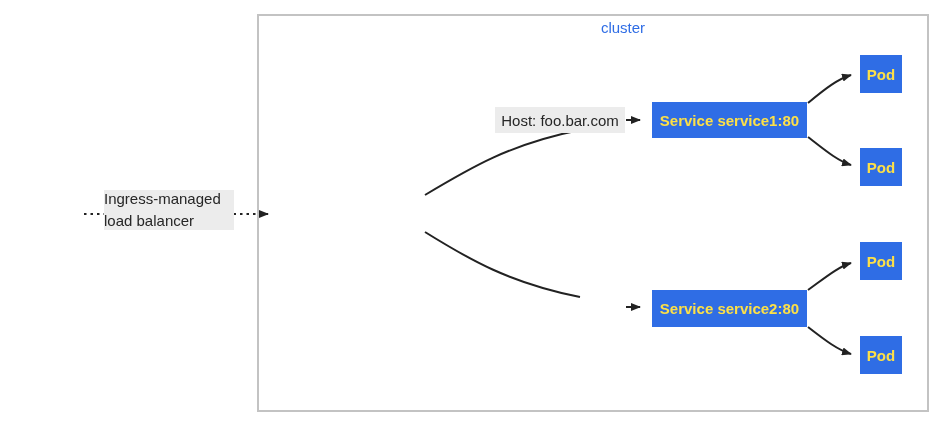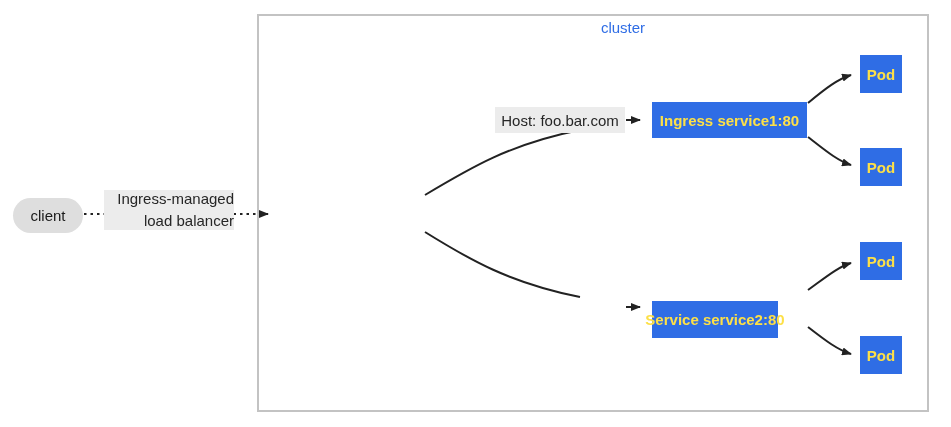--- a/index.html
+++ b/index.html
@@ -63,33 +63,33 @@
     justify-content: center;
     z-index: 3;
   }
   .edge-label {
     background: #ececec;
     color: #262626;
     font-size: 15px;
     display: flex;
     align-items: center;
     justify-content: center;
-    text-align: right;
+    text-align: left;
     z-index: 3;
   }
   .lb-label {
     left: 104px; top: 190px;
     width: 130px; height: 40px;
     line-height: 22px;
   }
   .host-label-1 { left: 495px; top: 107px; width: 130px; height: 26px; white-space: nowrap; }
   .host-label-2 { left: 495px; top: 295px; width: 130px; height: 26px; white-space: nowrap; }
   .ingress-node { left: 283px; top: 195px; width: 187px; height: 37px; }
   .service-node-1 { left: 652px; top: 102px; width: 155px; height: 36px; }
-  .service-node-2 { left: 652px; top: 290px; width: 126px; height: 37px; margin-top: 11px; }
+  .service-node-2 { left: 652px; top: 290px; width: 155px; height: 37px; }
   .pod-node { left: 860px; width: 42px; height: 38px; }
   .pod-1 { top: 55px; }
   .pod-2 { top: 148px; }
   .pod-3 { top: 242px; }
   .pod-4 { top: 336px; }
 </style>
 </head>
 <body>
 
 <div class="stage">
@@ -114,27 +114,26 @@
 
     <path d="M 626 307 L 640 307" fill="none" stroke="#222222" stroke-width="2" marker-end="url(#arrowhead)"></path>
 
     <path d="M 808 103 C 826 88 838 79 851 75" fill="none" stroke="#222222" stroke-width="2" marker-end="url(#arrowhead)"></path>
     <path d="M 808 137 C 826 151 838 161 851 165" fill="none" stroke="#222222" stroke-width="2" marker-end="url(#arrowhead)"></path>
 
     <path d="M 808 290 C 826 277 838 267 851 263" fill="none" stroke="#222222" stroke-width="2" marker-end="url(#arrowhead)"></path>
     <path d="M 808 327 C 826 341 838 350 851 354" fill="none" stroke="#222222" stroke-width="2" marker-end="url(#arrowhead)"></path>
   </svg>
 
-  <div class="node client-node">client</div>
 
   <div class="edge-label lb-label">Ingress-managed load balancer</div>
 
 
   <div class="edge-label host-label-1">Host: foo.bar.com</div>
-  <div class="node blue-node service-node-1">Ingress service1:80</div>
+  <div class="node blue-node service-node-1">Service service1:80</div>
 
   <div class="node blue-node service-node-2">Service service2:80</div>
 
   <div class="node blue-node pod-node pod-1">Pod</div>
   <div class="node blue-node pod-node pod-2">Pod</div>
   <div class="node blue-node pod-node pod-3">Pod</div>
   <div class="node blue-node pod-node pod-4">Pod</div>
 
 </div>
 

